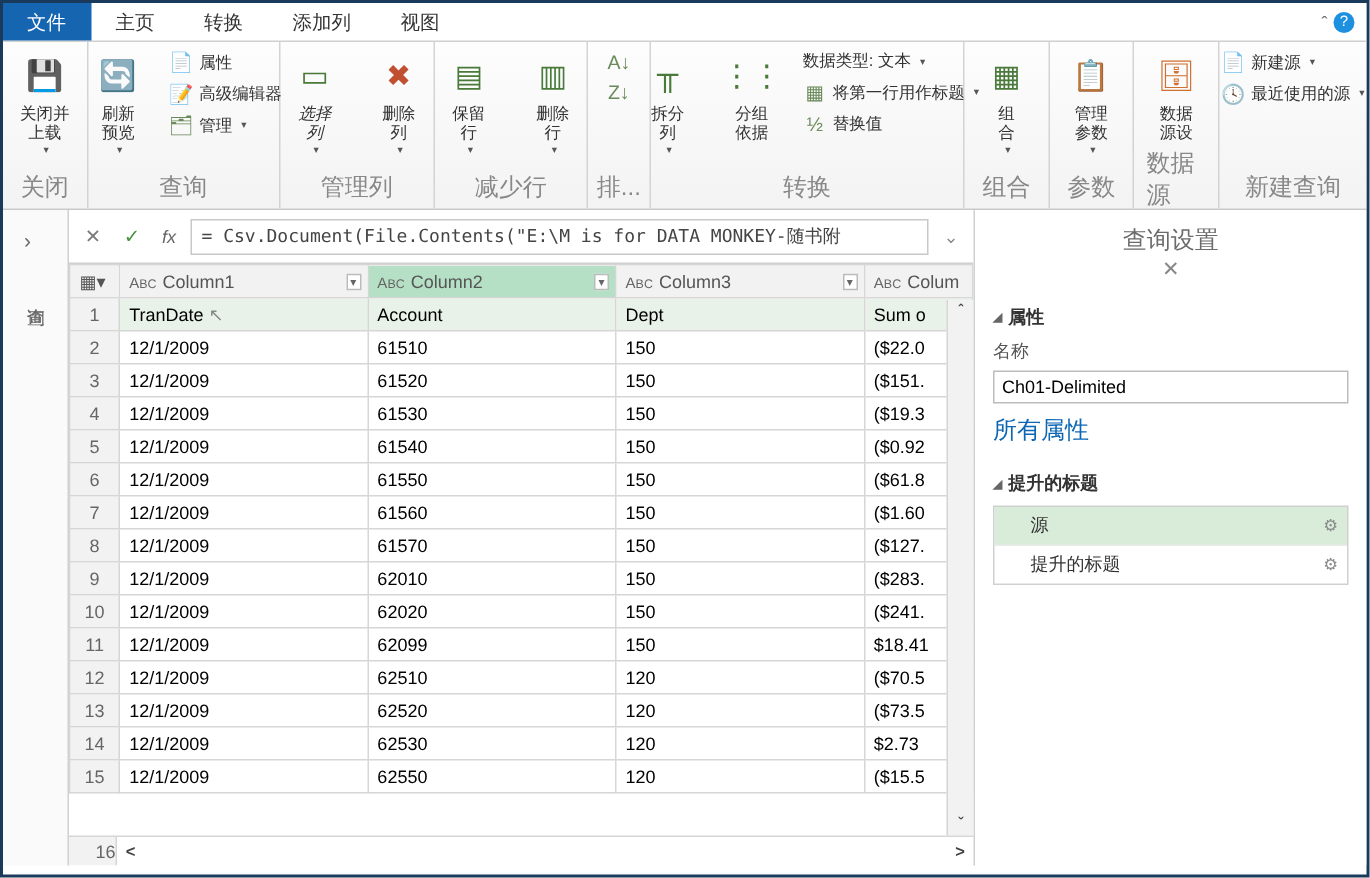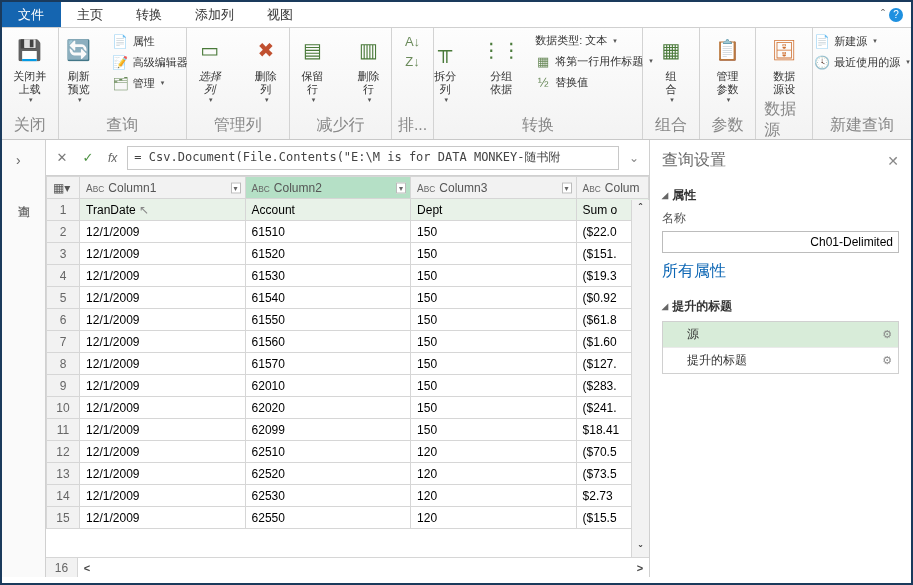--- a/index.html
+++ b/index.html
@@ -274,21 +274,21 @@
   border-top: 1px solid #d6d6d6;
   display: flex;
   align-items: center;
   height: 20px;
 }
 .scrollrow .rownum-spacer {
   width: 32px;
   border-right: 1px solid #d6d6d6;
   height: 100%;
   background: #f2f2f2;
-  text-align: center;
+  text-align: right;
   font-size: 12px;
   color: #666;
   line-height: 20px;
 }
 .hscroll {
   flex: 1;
   height: 100%;
   display: flex;
   align-items: center;
   position: relative;
@@ -323,20 +323,21 @@
   background: #fff;
   padding: 10px 12px;
   display: flex;
   flex-direction: column;
 }
 .panel-header {
   display: flex;
   justify-content: space-between;
   align-items: center;
   margin-bottom: 16px;
+  flex-direction: column;
 }
 .panel-title {
   font-size: 16px;
   color: #6b6b6b;
 }
 .panel-close {
   font-size: 14px;
   color: #888;
   cursor: pointer;
 }
@@ -362,21 +363,20 @@
   font-size: 12px;
   color: #555;
   margin-bottom: 4px;
 }
 .text-input {
   width: 100%;
   border: 1px solid #bcbcbc;
   padding: 3px 5px;
   font-size: 12px;
   background: #fff;
-  text-align: right;
 }
 .link {
   color: #0c66b4;
   font-size: 16px;
   cursor: pointer;
 }
 .steps {
   border: 1px solid #d0d0d0;
   background: #fff;
 }

